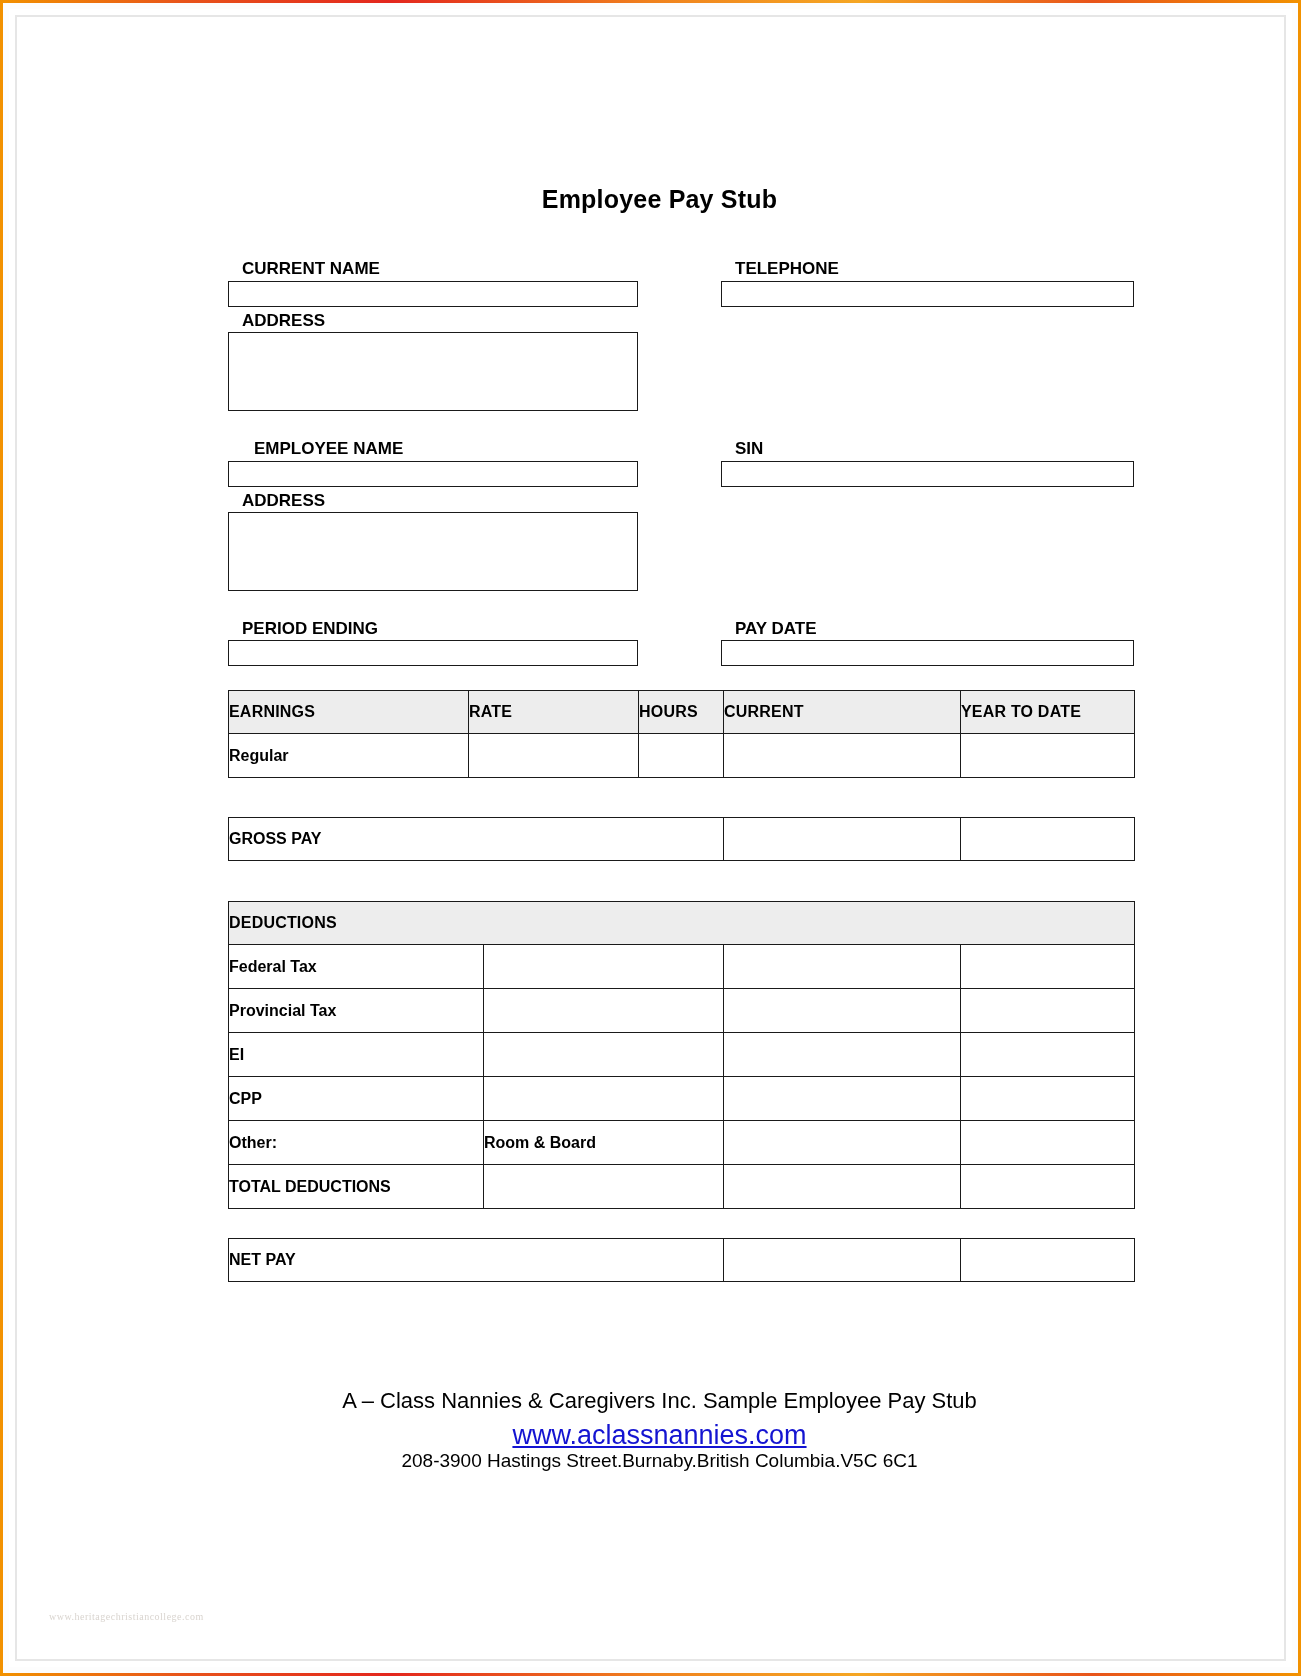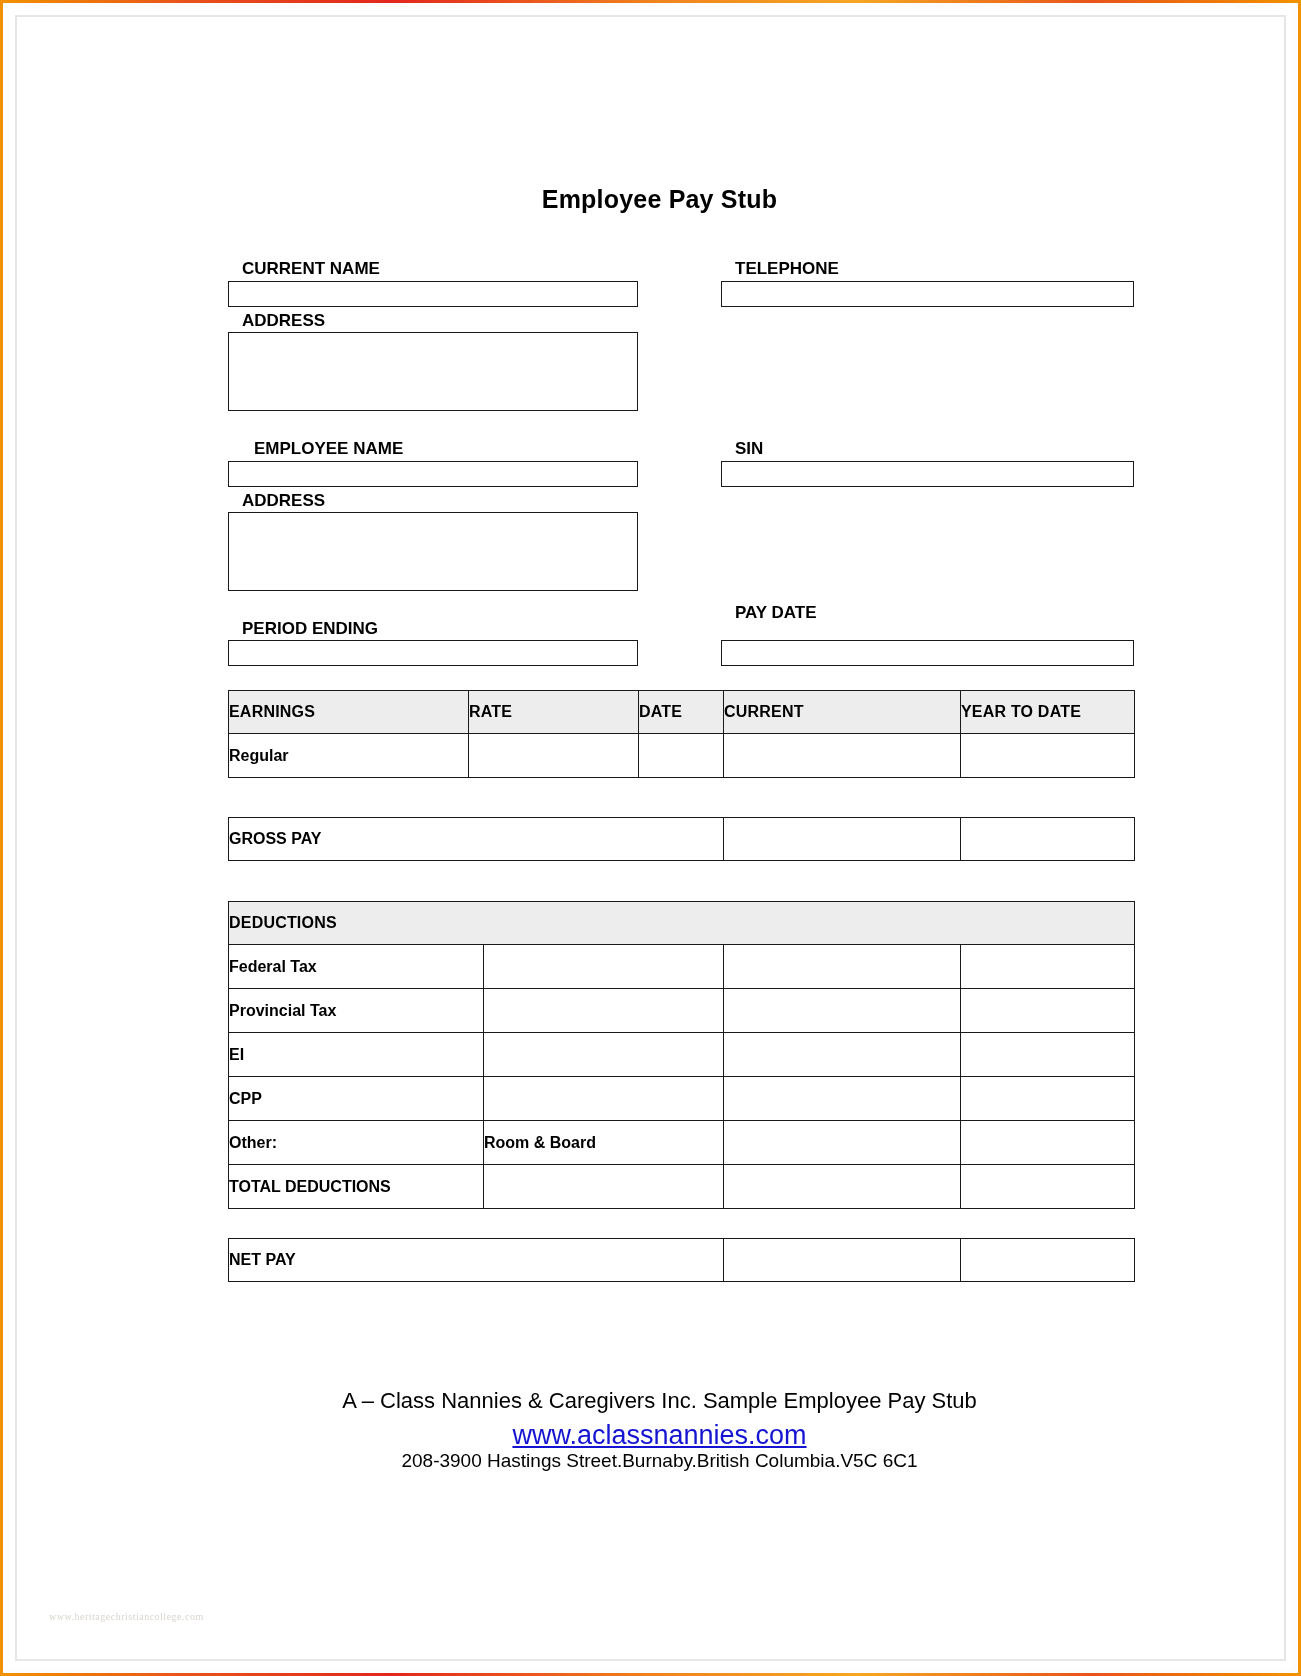--- a/index.html
+++ b/index.html
@@ -173,36 +173,36 @@
 
       <div class="field-label" style="left:692px; top:406px;">SIN</div>
       <div class="field-box" style="left:678px; top:428px; width:413px; height:26px;"></div>
 
       <div class="field-label" style="left:199px; top:458px;">ADDRESS</div>
       <div class="field-box" style="left:185px; top:479px; width:410px; height:79px;"></div>
 
       <div class="field-label" style="left:199px; top:586px;">PERIOD ENDING</div>
       <div class="field-box" style="left:185px; top:607px; width:410px; height:26px;"></div>
 
-      <div class="field-label" style="left:692px; top:570px;">PAY DATE</div>
+      <div class="field-label" style="left:692px; top:586px;">PAY DATE</div>
       <div class="field-box" style="left:678px; top:607px; width:413px; height:26px;"></div>
 
       <table class="tbl" style="left:185px; top:657px; width:906px;">
         <colgroup>
           <col style="width:240px">
           <col style="width:170px">
           <col style="width:85px">
           <col style="width:237px">
           <col style="width:174px">
         </colgroup>
         <thead>
           <tr>
             <th class="hdr-cell">EARNINGS</th>
             <th class="hdr-cell">RATE</th>
-            <th class="hdr-cell">DATE</th>
+            <th class="hdr-cell">HOURS</th>
             <th class="hdr-cell">CURRENT</th>
             <th class="hdr-cell">YEAR TO DATE</th>
           </tr>
         </thead>
         <tbody>
           <tr>
             <td class="row-cell-label">Regular</td>
             <td class="row-cell-blank"></td>
             <td class="row-cell-blank"></td>
             <td class="row-cell-blank"></td>

